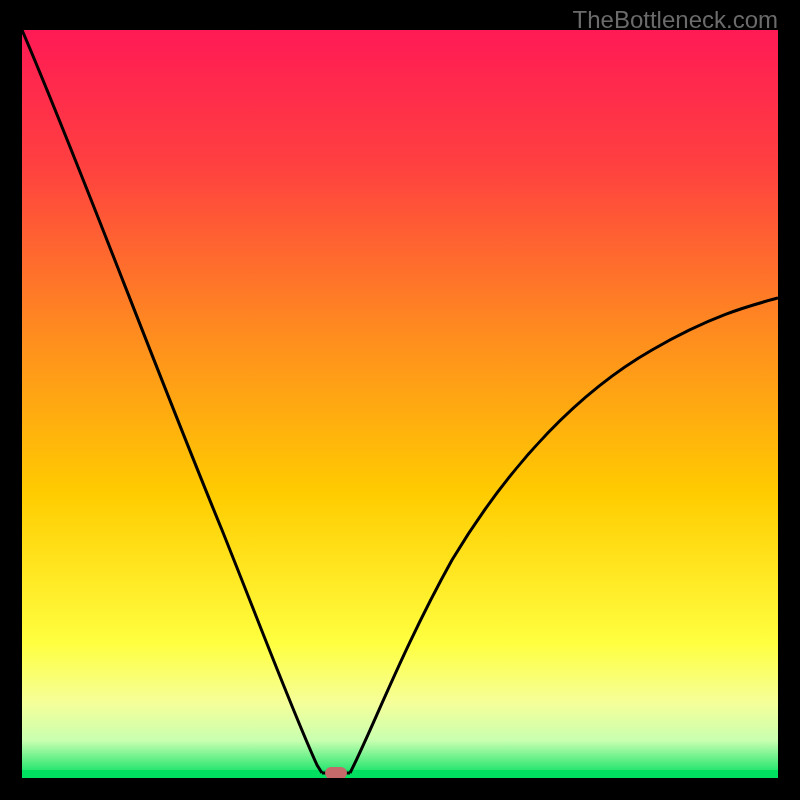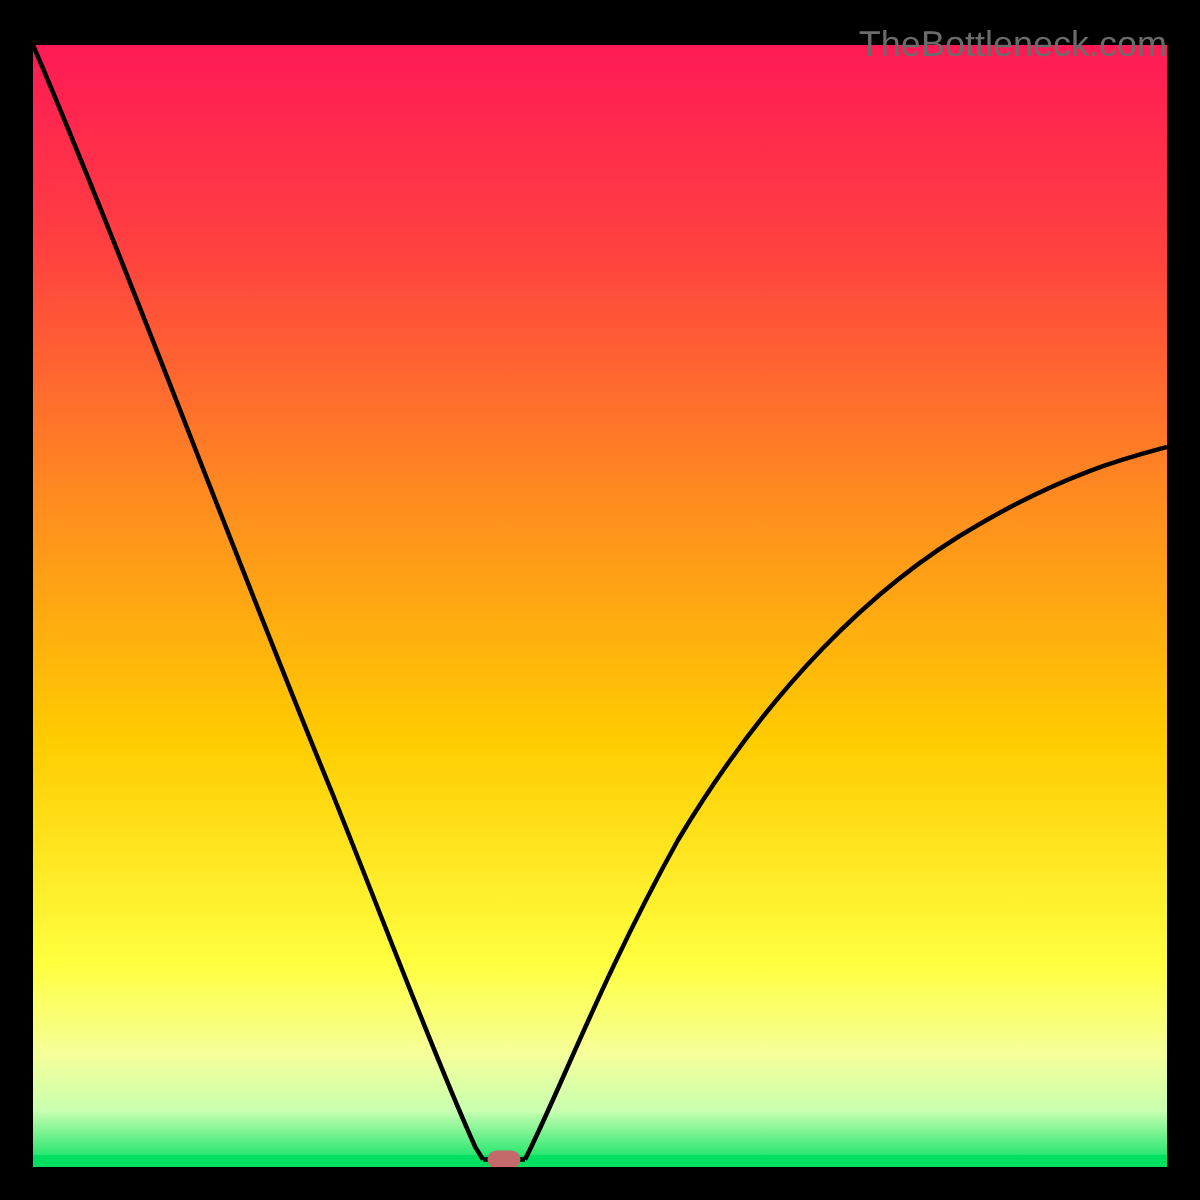--- a/index.html
+++ b/index.html
@@ -6,21 +6,21 @@
     margin: 0;
     padding: 0;
     width: 800px;
     height: 800px;
     background: #000;
     position: relative;
     font-family: Arial, Helvetica, sans-serif;
   }
   .watermark {
     position: absolute;
-    top: 16px;
+    top: 6px;
     right: 22px;
     color: #6b6b6b;
     font-size: 24px;
     font-weight: 400;
     z-index: 10;
   }
   .plot-frame {
     position: absolute;
     left: 22px;
     top: 30px;

